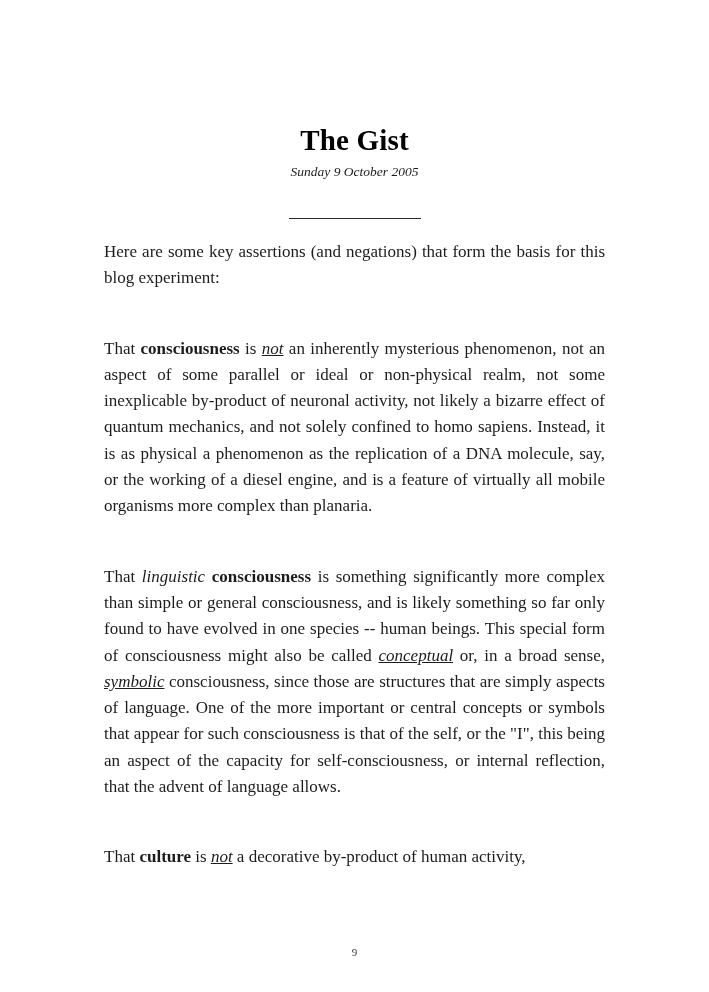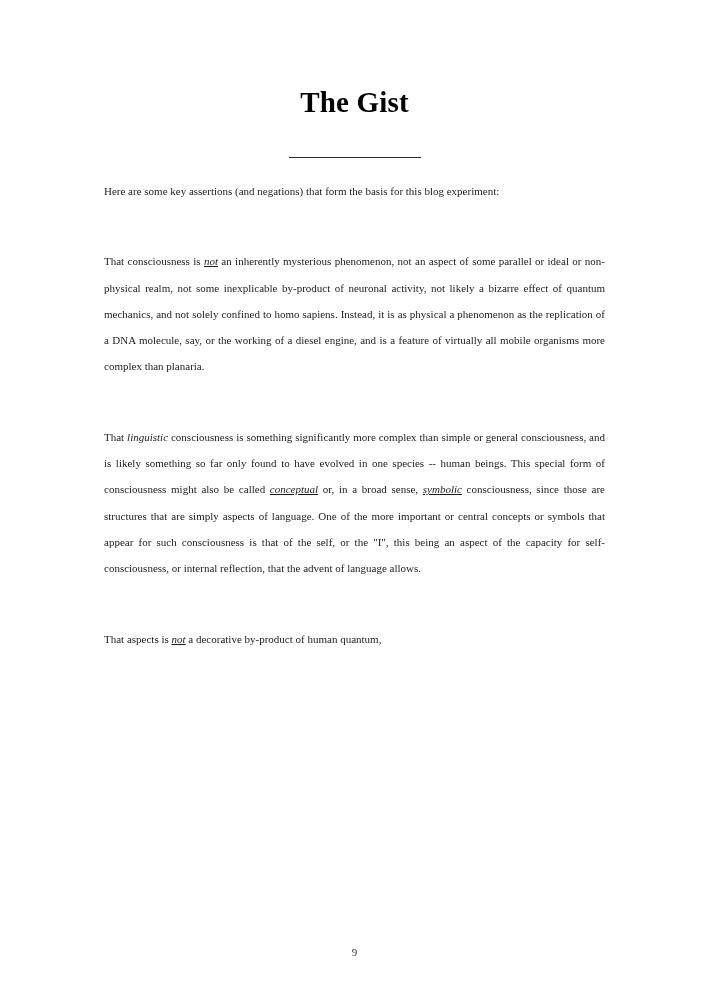--- a/index.html
+++ b/index.html
@@ -14,20 +14,21 @@
     margin: 0 auto;
     background: #ffffff;
     font-family: "Liberation Serif", "DejaVu Serif", serif;
     color: #1c1c1c;
     overflow: hidden;
     box-sizing: border-box;
   }
   header.doc-header {
     padding-top: 86px;
     text-align: center;
+    margin-top: 38px;
   }
   h1.doc-title {
     margin: 0;
     font-size: 29px;
     font-weight: bold;
     letter-spacing: 0.2px;
     color: #000000;
   }
   .doc-subtitle {
     margin-top: 7px;
@@ -38,53 +39,54 @@
   hr.divider {
     border: none;
     border-top: 1.2px solid #2a2a2a;
     width: 132px;
     margin: 38px auto 0 auto;
   }
   main.doc-body {
     width: 501px;
     margin: 20px auto 0 auto;
     text-align: justify;
-    font-size: 11px;
+    font-size: 17px;
     line-height: 26.3px;
     color: #1c1c1c;
   }
   p.para {
     margin: 0 0 44px 0;
   }
   .seg-normal { font-weight: normal; font-style: normal; }
-  .seg-bold { font-weight: normal; }
+  .seg-bold { font-weight: bold; }
   .seg-italic { font-style: italic; text-decoration: underline; }
   .seg-bold-italic { font-weight: normal; font-style: italic; }
   footer.doc-footer {
     position: absolute;
     left: 0;
     bottom: 34px;
     width: 100%;
     text-align: center;
     font-size: 11px;
     color: #3a3a3a;
   }
 </style>
 </head>
 <body>
 
 <div class="page">
   <header class="doc-header">
     <h1 class="doc-title">The Gist</h1>
+    <div class="doc-subtitle">Sunday 9 October 2005</div>
     <hr class="divider">
   </header>
 
   <main class="doc-body" id="document-body">
       <p class="para"><span class="seg-normal">Here are some key assertions (and negations) that form the basis for this blog experiment:</span></p>
       <p class="para"><span class="seg-normal">That </span><span class="seg-bold">consciousness</span><span class="seg-normal"> is </span><span class="seg-italic">not</span><span class="seg-normal"> an inherently mysterious phenomenon, not an aspect of some parallel or ideal or non-physical realm, not some inexplicable by-product of neuronal activity, not likely a bizarre effect of quantum mechanics, and not solely confined to homo sapiens. Instead, it is as physical a phenomenon as the replication of a DNA molecule, say, or the working of a diesel engine, and is a feature of virtually all mobile organisms more complex than planaria.</span></p>
       <p class="para"><span class="seg-normal">That </span><span class="seg-bold-italic">linguistic</span><span class="seg-normal"> </span><span class="seg-bold">consciousness</span><span class="seg-normal"> is something significantly more complex than simple or general consciousness, and is likely something so far only found to have evolved in one species -- human beings. This special form of consciousness might also be called </span><span class="seg-italic">conceptual</span><span class="seg-normal"> or, in a broad sense, </span><span class="seg-italic">symbolic</span><span class="seg-normal"> consciousness, since those are structures that are simply aspects of language. One of the more important or central concepts or symbols that appear for such consciousness is that of the self, or the "I", this being an aspect of the capacity for self-consciousness, or internal reflection, that the advent of language allows.</span></p>
-      <p class="para"><span class="seg-normal">That </span><span class="seg-bold">aspects</span><span class="seg-normal"> is </span><span class="seg-italic">not</span><span class="seg-normal"> a decorative by-product of human quantum,</span></p>
+      <p class="para"><span class="seg-normal">That </span><span class="seg-bold">culture</span><span class="seg-normal"> is </span><span class="seg-italic">not</span><span class="seg-normal"> a decorative by-product of human activity,</span></p>
     </main>
 
   <footer class="doc-footer">
     <span>9</span>
   </footer>
 </div>
 
 </body></html>

